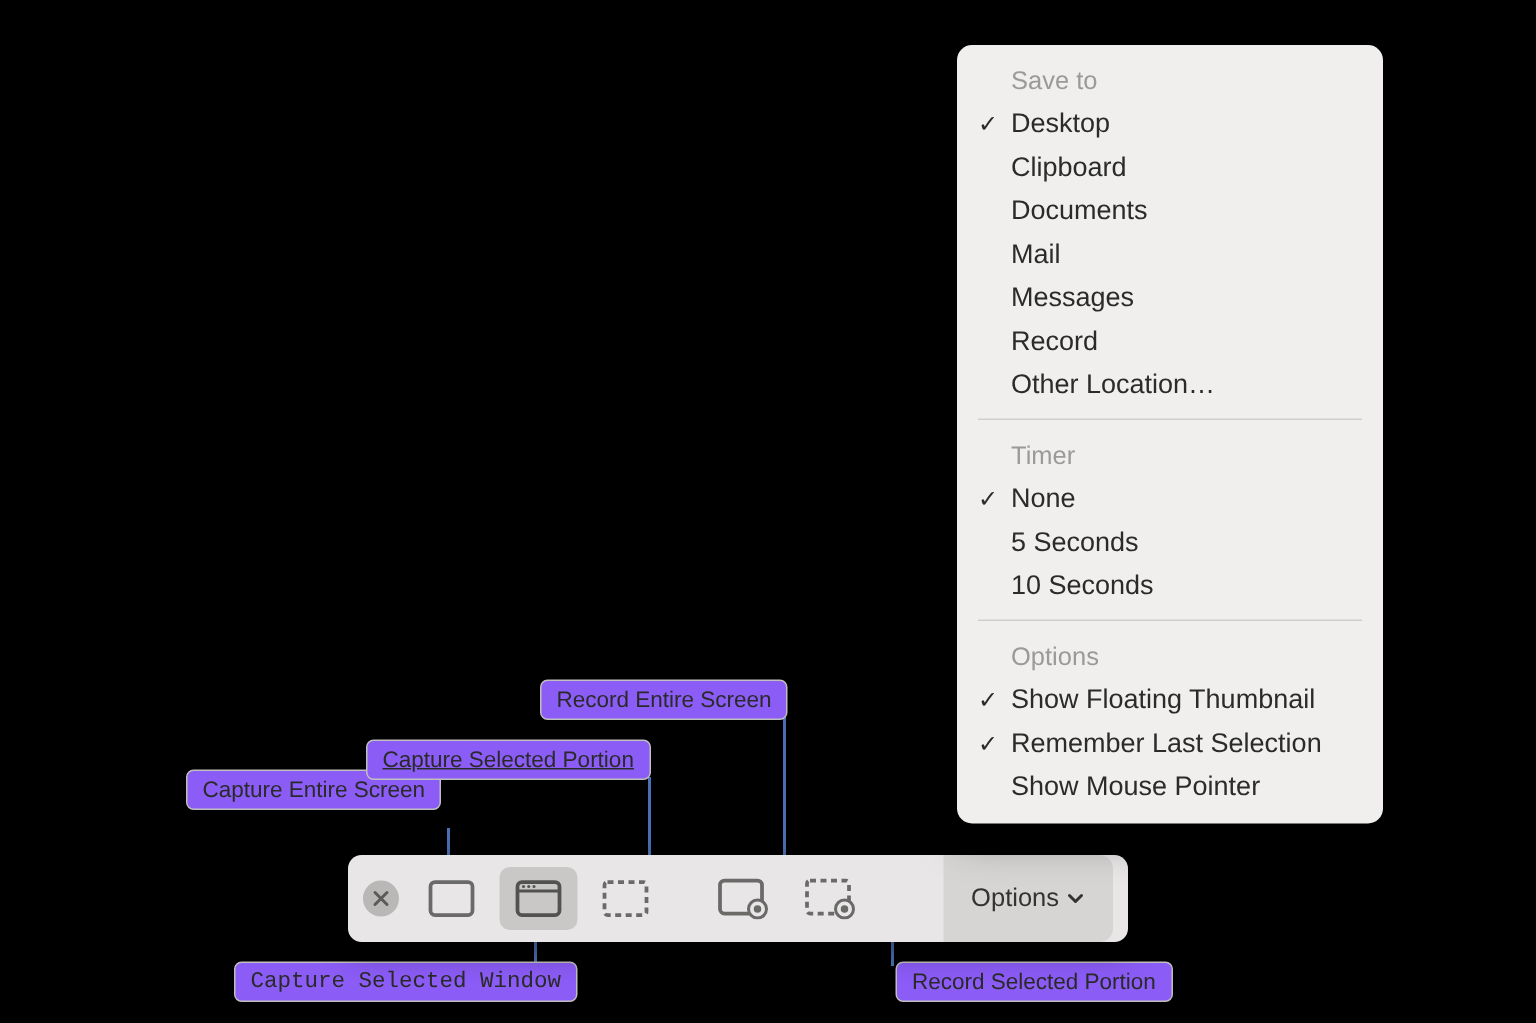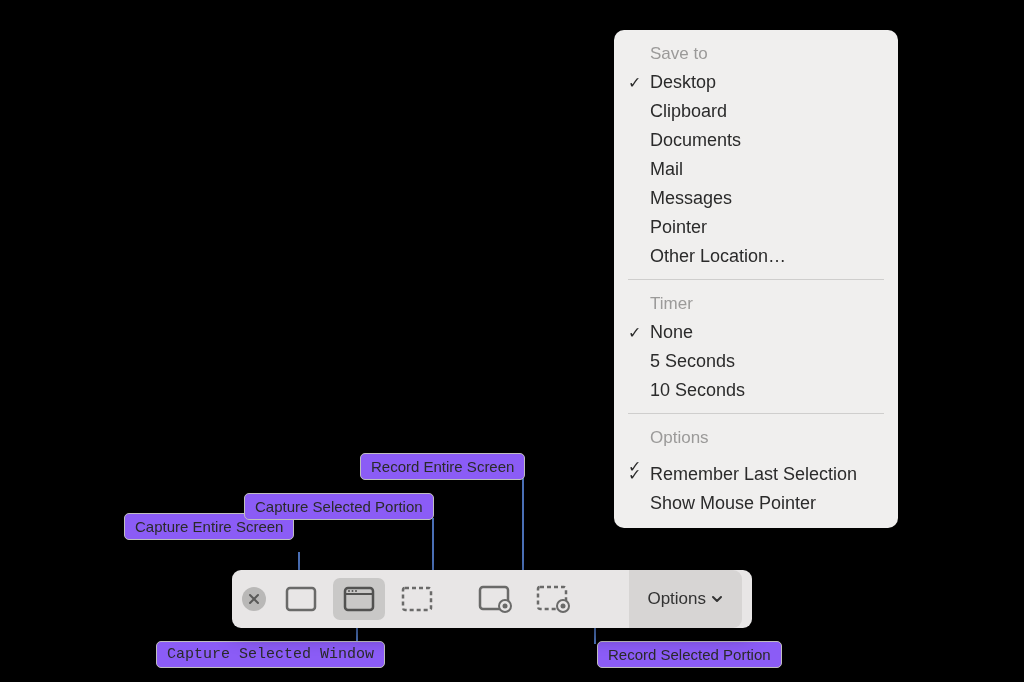--- a/index.html
+++ b/index.html
@@ -66,21 +66,21 @@
     }
     .line {
       position: absolute;
       background: #4a6fb5;
       width: 2px;
     }
 
     
     .menu {
       position: absolute;
-      left: 614px;
+      left: 638px;
       top: 30px;
       width: 284px;
       background: #f0efee;
       border-radius: 10px;
       box-shadow: 0 8px 28px rgba(0,0,0,0.5);
       padding: 8px 0 10px 0;
     }
     .menu-header {
       font-size: 17px;
       color: #9b9a99;
@@ -110,21 +110,21 @@
 <body>
 
 <div class="line" style="left:298px; top:552px; height:24px;"></div>
 <div class="line" style="left:356px; top:612px; height:32px;"></div>
 <div class="line" style="left:432px; top:518px; height:58px;"></div>
 <div class="line" style="left:522px; top:478px; height:98px;"></div>
 <div class="line" style="left:594px; top:612px; height:32px;"></div>
 
 <div class="ann" style="left:124px; top:513px;"><span>Capture Entire Screen</span></div>
 <div class="ann" style="left:156px; top:641px;font-family:Liberation Mono, monospace;"><span>Capture Selected Window</span></div>
-<div class="ann" style="left:244px; top:493px;"><span>Capture Selected Portion</span></div>
+<div class="ann" style="left:244px; top:493px;text-decoration:underline;"><span>Capture Selected Portion</span></div>
 <div class="ann" style="left:360px; top:453px;"><span>Record Entire Screen</span></div>
 <div class="ann" style="left:597px; top:641px;"><span>Record Selected Portion</span></div>
 
 <div class="toolbar">
   <div class="close-btn">
     <svg width="12" height="12" viewBox="0 0 12 12">
         <path d="M2 2 L10 10 M10 2 L2 10" stroke="#5a5a59" stroke-width="2" stroke-linecap="round"></path>
       </svg>
   </div>
 
@@ -176,29 +176,29 @@
   </div>
 </div>
 
 <div class="menu">
   <div class="menu-header">Save to</div>
   <div class="menu-item"><span class="check">✓</span><span>Desktop</span></div>
   <div class="menu-item"><span>Clipboard</span></div>
   <div class="menu-item"><span>Documents</span></div>
   <div class="menu-item"><span>Mail</span></div>
   <div class="menu-item"><span>Messages</span></div>
-  <div class="menu-item"><span>Pointer</span></div>
+  <div class="menu-item"><span>Record</span></div>
   <div class="menu-item"><span>Other Location…</span></div>
 
   <div class="menu-sep"></div>
 
   <div class="menu-header">Timer</div>
   <div class="menu-item"><span class="check">✓</span><span>None</span></div>
   <div class="menu-item"><span>5 Seconds</span></div>
   <div class="menu-item"><span>10 Seconds</span></div>
 
   <div class="menu-sep"></div>
 
   <div class="menu-header">Options</div>
-  <div class="menu-item"><span class="check">✓</span></div>
+  <div class="menu-item"><span class="check">✓</span><span>Show Floating Thumbnail</span></div>
   <div class="menu-item"><span class="check">✓</span><span>Remember Last Selection</span></div>
   <div class="menu-item"><span>Show Mouse Pointer</span></div>
 </div>
 
 </body></html>

